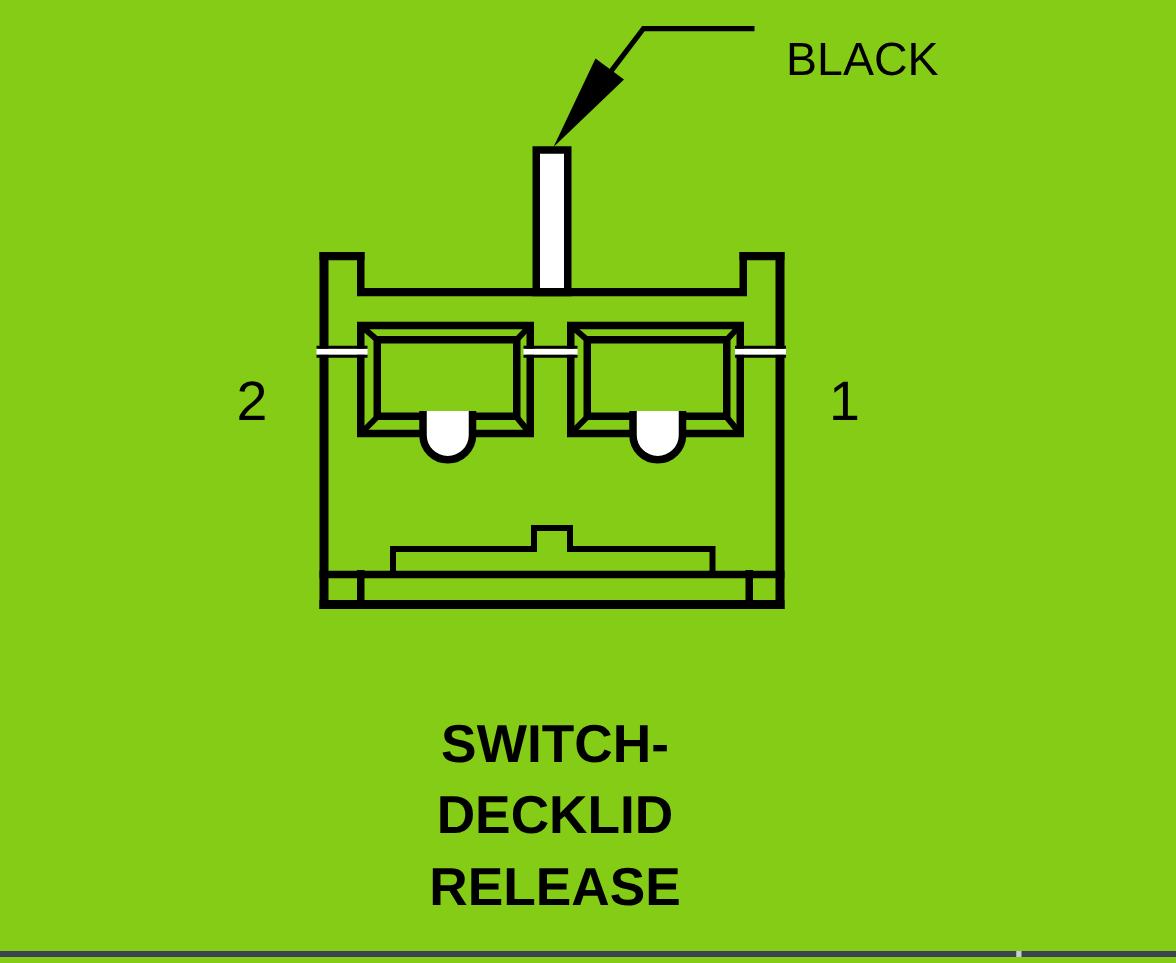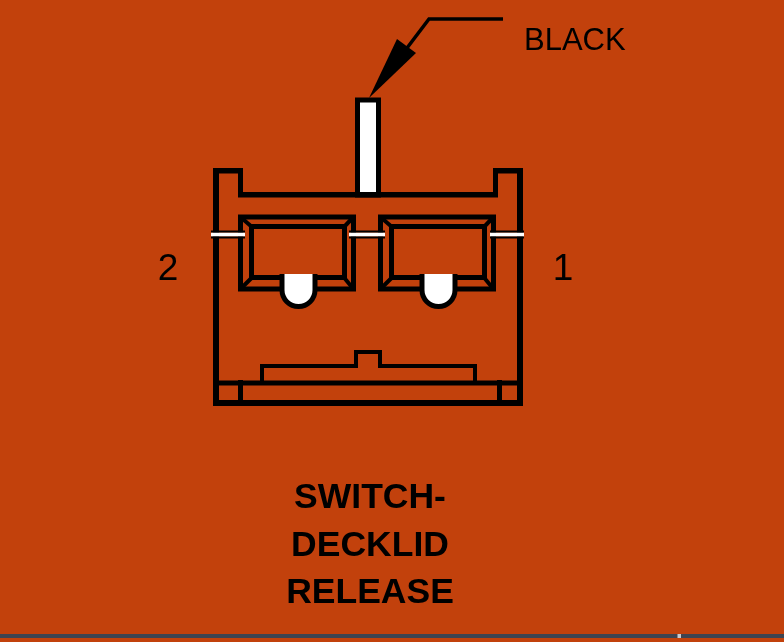--- a/index.html
+++ b/index.html
@@ -5,21 +5,21 @@
   html, body {
     margin: 0;
     padding: 0;
     background: #ffffff;
     font-family: "Liberation Sans", sans-serif;
   }
   .canvas {
     position: relative;
     width: 784px;
     height: 642px;
-    background: #c2410c;
+    background: #84cc16;
     overflow: hidden;
   }
   svg { display: block; }
   .ln   { fill: #000000; }                    
   .olin { fill: none; stroke: #000000; }      
   .wfill{ fill: #ffffff; }                    
   .lbl  { fill: #000000; font-family: "Liberation Sans", sans-serif; }
   .lbl-caption { font-weight: bold; }
 </style>
 </head>

